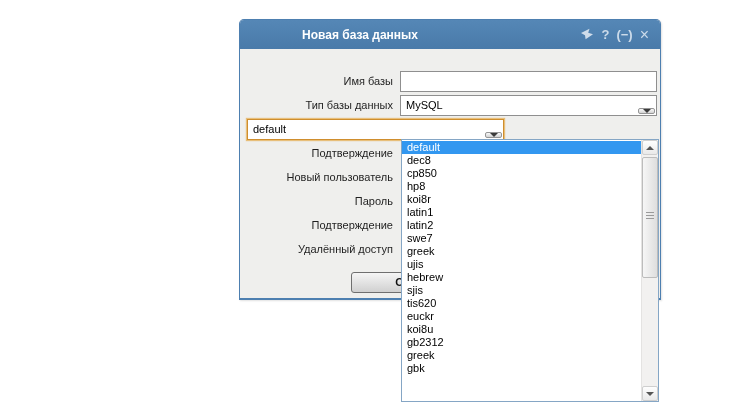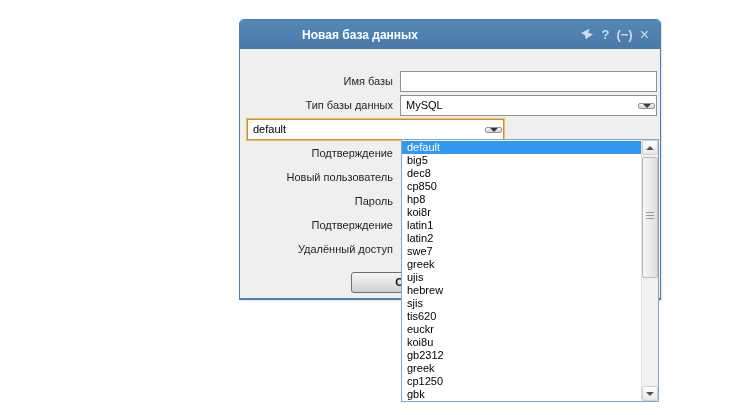--- a/index.html
+++ b/index.html
@@ -21,21 +21,21 @@
 
   
   .row { position:absolute; left:0; width:100%; height:21px; display:flex; }
   .lbl { width:153px; text-align:right; font-size:11px; color:#1f1f1f;
          line-height:21px; white-space:nowrap; }
   .ctl { margin-left:7px; width:257px; height:21px; }
 
   input.txt { width:257px; height:21px; border:1px solid #8f8f8f; background:#fff;
               font-family:inherit; font-size:11px; padding:0 4px; }
 
-  .combo { display:flex; align-items:center; background:#fff;
+  .combo { display:flex; align-items:flex-end; background:#fff;
            border:1px solid #8f8f8f; height:21px; }
   .combo.focused { border:1px solid #cf8e2e; box-shadow:0 0 1px 1px #e8bf7a; }
   .combo-val { flex:1; font-size:11px; line-height:19px; padding-left:5px;
                color:#000; overflow:hidden; white-space:nowrap; }
   .combo-btn { width:17px; margin:1px; border:1px solid #959595; border-radius:2px;
                background:linear-gradient(#f8f8f8,#d3d3d3);
                display:flex; align-items:center; justify-content:center; cursor:pointer; }
   .tri-dn { width:0; height:0; border-left:4px solid transparent;
             border-right:4px solid transparent; border-top:4px solid #3a3a3a; }
 
@@ -126,38 +126,36 @@
   <div class="row" style="top:219px">
     <span class="lbl">Удалённый доступ</span>
   </div>
 
   <div class="okbtn">OK</div>
 </div>
 
 <div class="ddl">
   <div class="opts">
       <div class="opt selected">default</div>
-      <div class="opt">big5</div>
       <div class="opt">dec8</div>
       <div class="opt">cp850</div>
       <div class="opt">hp8</div>
       <div class="opt">koi8r</div>
       <div class="opt">latin1</div>
       <div class="opt">latin2</div>
       <div class="opt">swe7</div>
       <div class="opt">greek</div>
       <div class="opt">ujis</div>
       <div class="opt">hebrew</div>
       <div class="opt">sjis</div>
       <div class="opt">tis620</div>
       <div class="opt">euckr</div>
       <div class="opt">koi8u</div>
       <div class="opt">gb2312</div>
       <div class="opt">greek</div>
-      <div class="opt">cp1250</div>
       <div class="opt">gbk</div>
     </div>
   <div class="sb">
     <div class="sb-btn sb-up">
       <span class="tri-up-s"></span>
     </div>
     <div class="sb-thumb">
       <span class="sb-grip"></span>
     </div>
     <div class="sb-btn sb-down">

